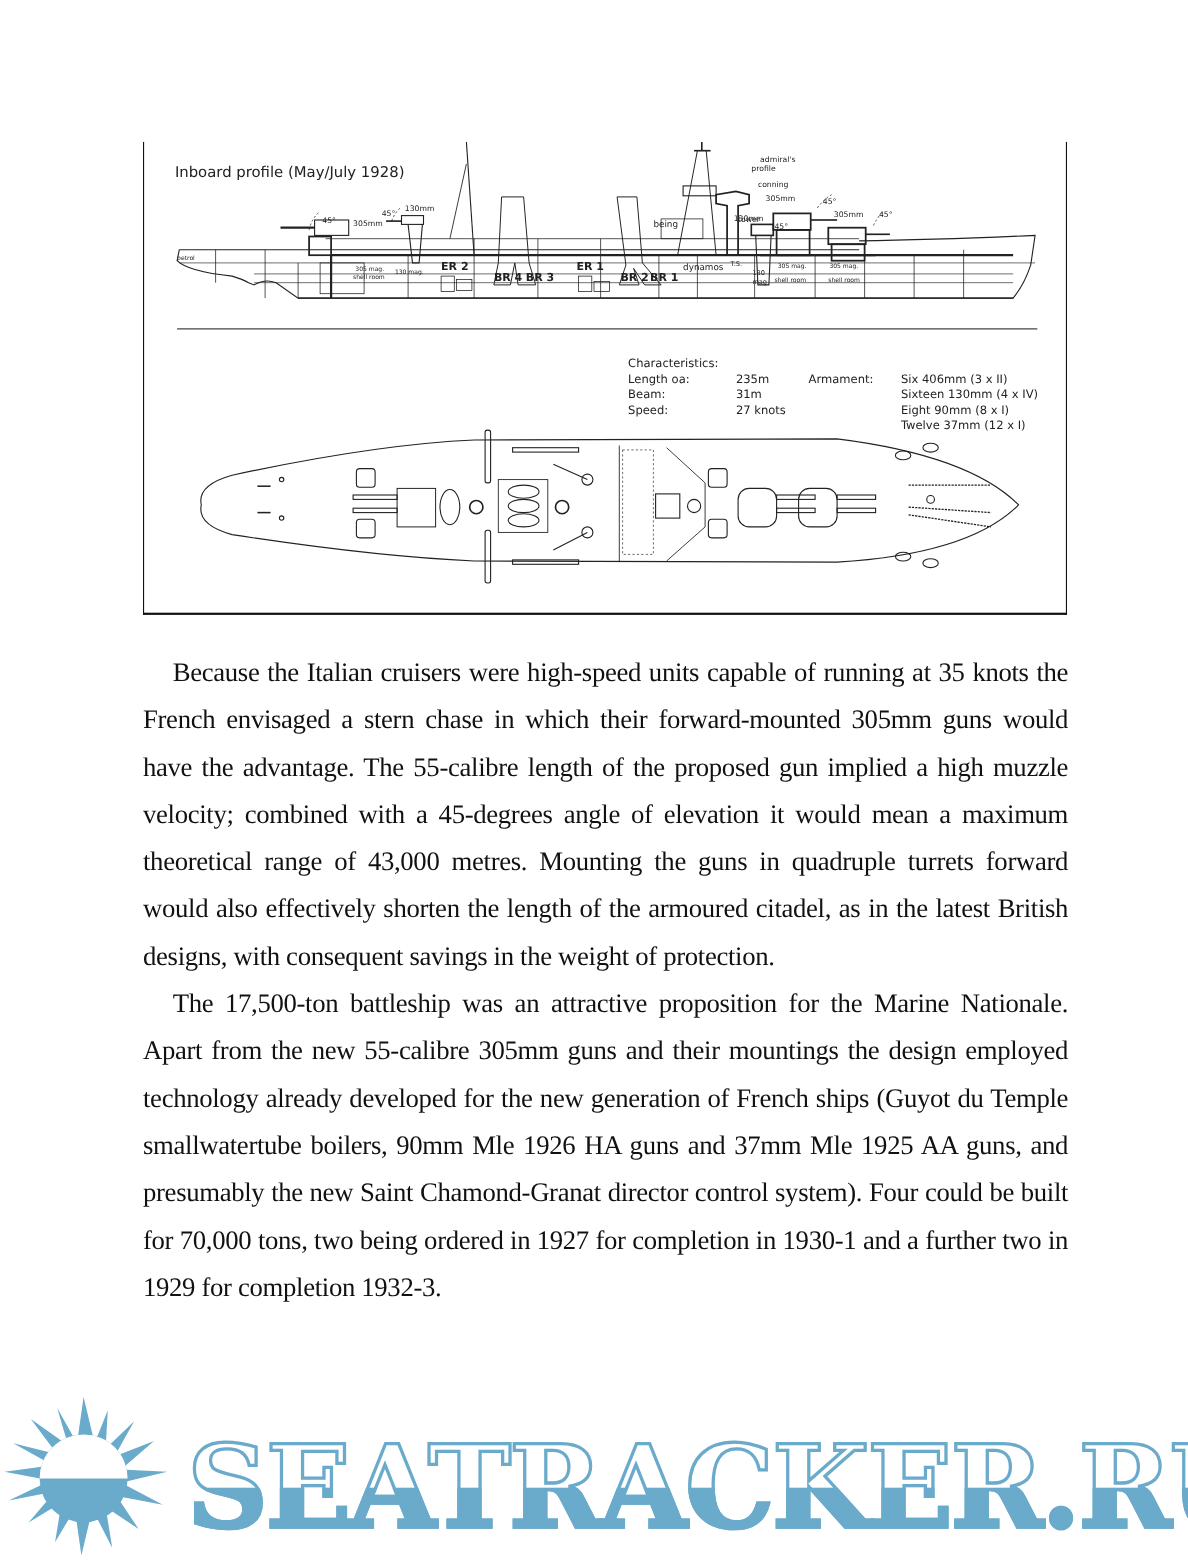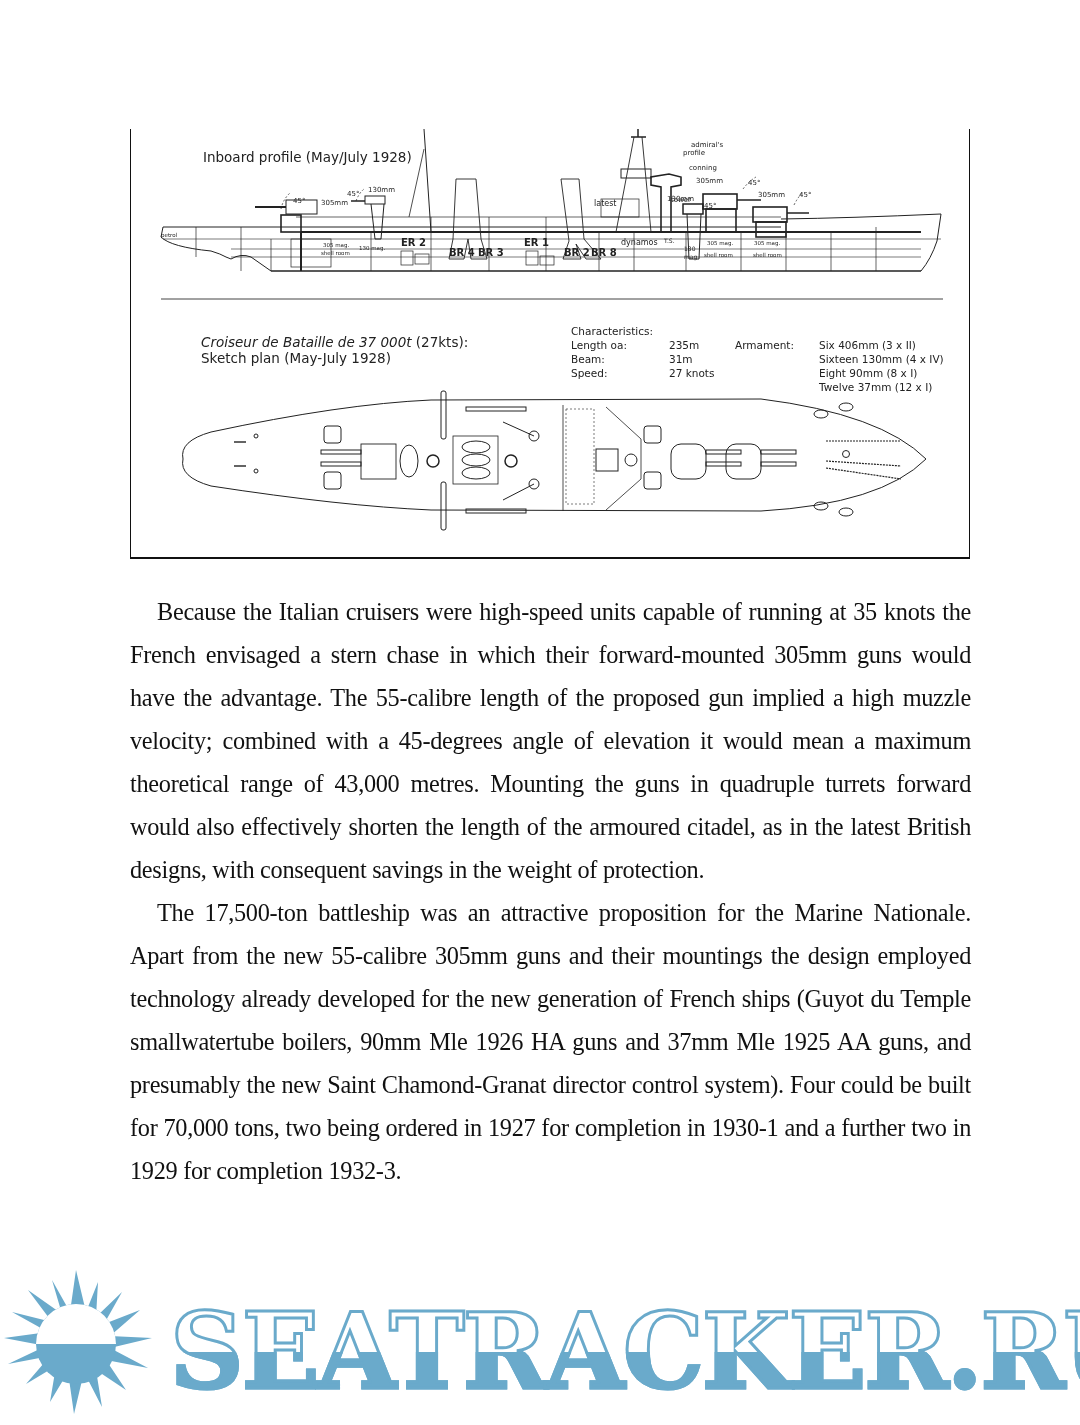--- a/index.html
+++ b/index.html
@@ -1,19 +1,19 @@
 <!DOCTYPE html>
 <html><head>
 <meta charset="utf-8">
 <style>
   html, body { margin: 0; padding: 0; background: #ffffff; }
   body { width: 1080px; height: 1425px; position: relative; overflow: hidden; font-family: "Liberation Serif", serif; color: #111; }
   .figure-frame { position: absolute; left: 130px; top: 129px; width: 840px; height: 430px; border-left: 1.5px solid #111; border-right: 1.5px solid #111; border-bottom: 2px solid #111; box-sizing: border-box; }
   .figure-frame svg { position: absolute; left: 0; top: 0; }
-  .fig-label { position: absolute; font-family: "DejaVu Sans", sans-serif; color: #222; white-space: nowrap; margin-left: 44px; }
+  .fig-label { position: absolute; font-family: "DejaVu Sans", sans-serif; color: #222; white-space: nowrap; }
   .profile-title { left: 28px; top: 20px; font-size: 13.5px; }
   .plan-title { left: 26px; top: 205px; font-size: 13.5px; line-height: 16px; }
   .plan-title .it { font-style: italic; }
   .chars { position: absolute; left: 440px; top: 195px; font-family: "DejaVu Sans", sans-serif; font-size: 10.5px; color: #222; line-height: 14px; }
   .chars .row { display: flex; height: 14px; }
   .chars .k { width: 98px; }
   .chars .v { width: 66px; }
   .chars .ak { width: 84px; }
   .chars .av { width: 140px; }
   .tiny { position: absolute; font-family: "DejaVu Sans", sans-serif; font-size: 7px; color: #222; white-space: nowrap; }
@@ -184,45 +184,41 @@
   <div class="tiny" style="left:216px;top:61px;">45°</div>
   <div class="tiny" style="left:237px;top:57px;">130mm</div>
   <div class="tiny" style="left:192px;top:113px;font-size:5.5px;">305 mag.</div>
   <div class="tiny" style="left:190px;top:121px;font-size:5.5px;">shell room</div>
   <div class="tiny" style="left:228px;top:116px;font-size:5.5px;">130 mag.</div>
   <div class="bold8" style="left:270px;top:108px;">ER 2</div>
   <div class="bold8" style="left:318px;top:118px;">BR 4</div>
   <div class="bold8" style="left:347px;top:118px;">BR 3</div>
   <div class="bold8" style="left:393px;top:108px;">ER 1</div>
   <div class="bold8" style="left:433px;top:118px;">BR 2</div>
-  <div class="bold8" style="left:460px;top:118px;">BR 8</div>
+  <div class="bold8" style="left:460px;top:118px;">BR 1</div>
   <div class="small" style="left:490px;top:109px;">dynamos</div>
-  <div class="small" style="left:463px;top:70px;">latest</div>
+  <div class="small" style="left:463px;top:70px;">being</div>
   <div class="tiny" style="left:533px;top:108px;font-size:6px;">T.S.</div>
   <div class="tiny" style="left:548px;top:12px;margin-left:12px;">admiral's</div>
   <div class="tiny" style="left:552px;top:20px;">profile</div>
   <div class="tiny" style="left:536px;top:35px;margin-left:22px;">conning</div>
   <div class="tiny" style="left:540px;top:26px;margin-top:41px;">tower</div>
   <div class="tiny" style="left:536px;top:66px;">130mm</div>
   <div class="tiny" style="left:573px;top:73px;">45°</div>
   <div class="tiny" style="left:565px;top:48px;">305mm</div>
   <div class="tiny" style="left:617px;top:50px;">45°</div>
   <div class="tiny" style="left:627px;top:62px;">305mm</div>
   <div class="tiny" style="left:668px;top:62px;">45°</div>
   <div class="tiny" style="left:553px;top:116px;font-size:6px;">130</div>
   <div class="tiny" style="left:553px;top:124px;font-size:6px;">mag</div>
   <div class="tiny" style="left:576px;top:111px;font-size:5.5px;">305 mag.</div>
   <div class="tiny" style="left:573px;top:123px;font-size:5.5px;">shell room</div>
   <div class="tiny" style="left:623px;top:111px;font-size:5.5px;">305 mag.</div>
   <div class="tiny" style="left:622px;top:123px;font-size:5.5px;">shell room</div>
 
-  <div class="fig-label plan-title">
-    <div><span class="it">Croiseur de Bataille de 37 000t</span><span> (27kts):</span></div>
-    <div>Sketch plan (May-July 1928)</div>
-  </div>
 
   <div class="chars">
     <div class="row">
         <span>Characteristics:</span>
       </div>
     <div class="row">
       <span class="k">Length oa:</span>
       <span class="v">235m</span>
       <span class="ak">Armament:</span>
       <span class="av">Six 406mm (3 x II)</span>

